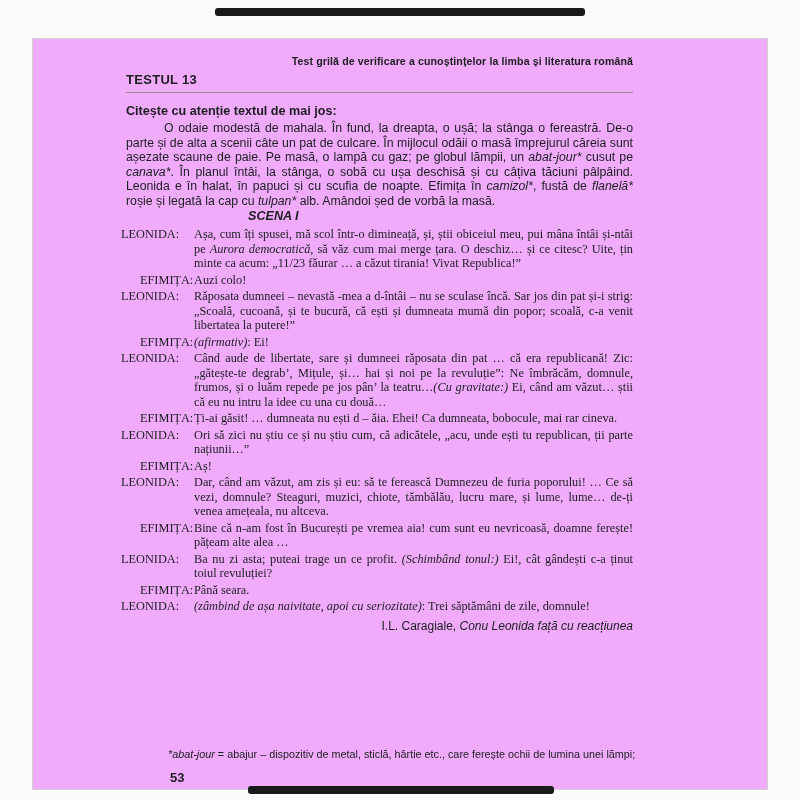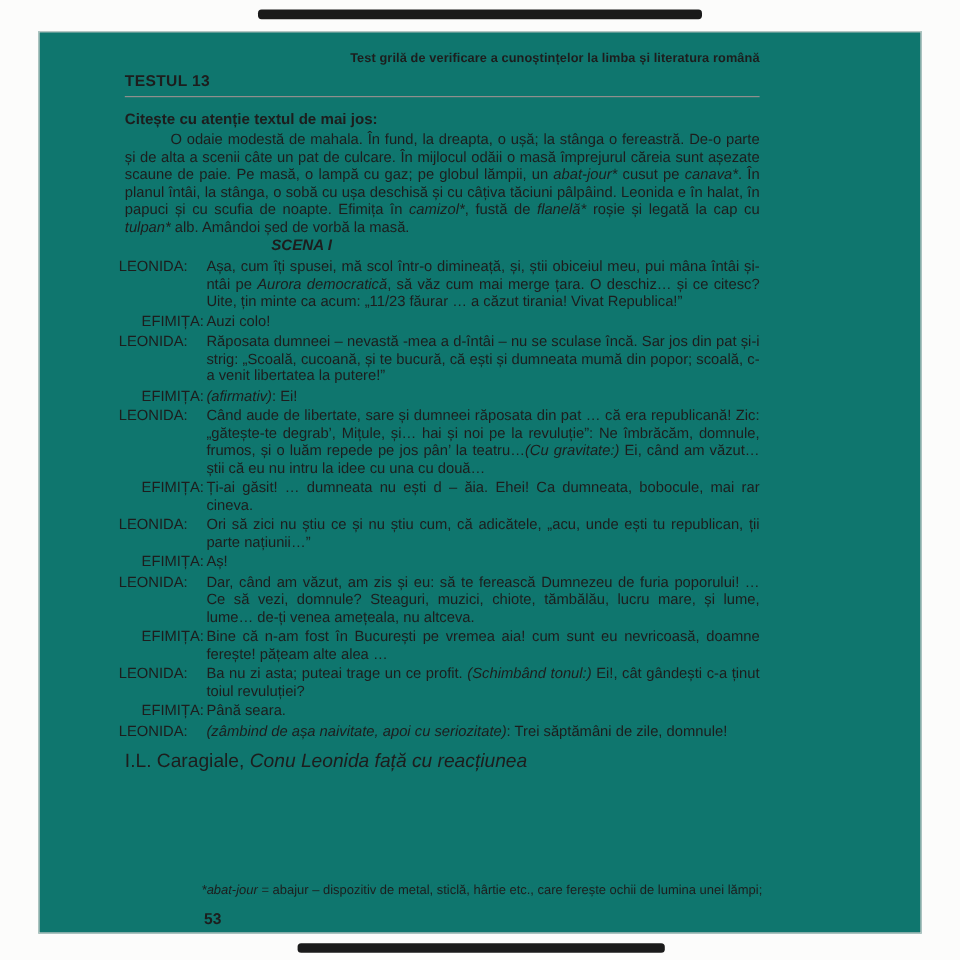--- a/index.html
+++ b/index.html
@@ -18,26 +18,26 @@
   .scan-bar {
     position: absolute;
     background: #1a1a1a;
     border-radius: 3px;
   }
   .scan-bar.top  { left: 215px; top: 8px;   width: 370px; height: 8px; }
   .scan-bar.bottom { left: 248px; top: 786px; width: 306px; height: 8px; }
 
   .page {
     position: absolute;
-    left: 32px; top: 26px;
+    left: 32px; top: 38px;
     width: 736px; height: 752px;
     box-sizing: border-box;
-    background: #0f766e;
+    background: #f0abfc;
     border: 1px solid #d3d3d0;
-    padding: 16px 134px 0 71px;
+    padding: 16px 134px 0 93px;
     overflow: hidden;
   }
 
   .running-header {
     text-align: right;
     font-size: 10.6px;
     font-weight: bold;
     letter-spacing: 0.1px;
   }
   .test-number {
@@ -76,34 +76,35 @@
 
   .dialogue { margin-top: 4px; }
   .dline {
     position: relative;
     margin-left: -5px;
     padding-left: 73px;
     margin-top: 2px;
     font-size: 12.3px;
     line-height: 14.5px;
     text-align: justify;
+    font-family: Liberation Serif, serif;
   }
   .dline .speaker {
     position: absolute;
     left: 0; top: 0;
     white-space: pre;
   }
   .dline .speaker.ef { left: 7px; margin-left: 12px; }
 
   .it { font-style: italic; }
 
   .attribution {
-    margin-top: 10px;
-    font-size: 16px;
-    text-align: left;
+    margin-top: 5px;
+    font-size: 12px;
+    text-align: right;
   }
 
   .footnote {
     position: absolute;
     left: 135px; right: 120px;
     bottom: 28px;
     font-size: 10.8px;
     line-height: 13px;
   }
 

